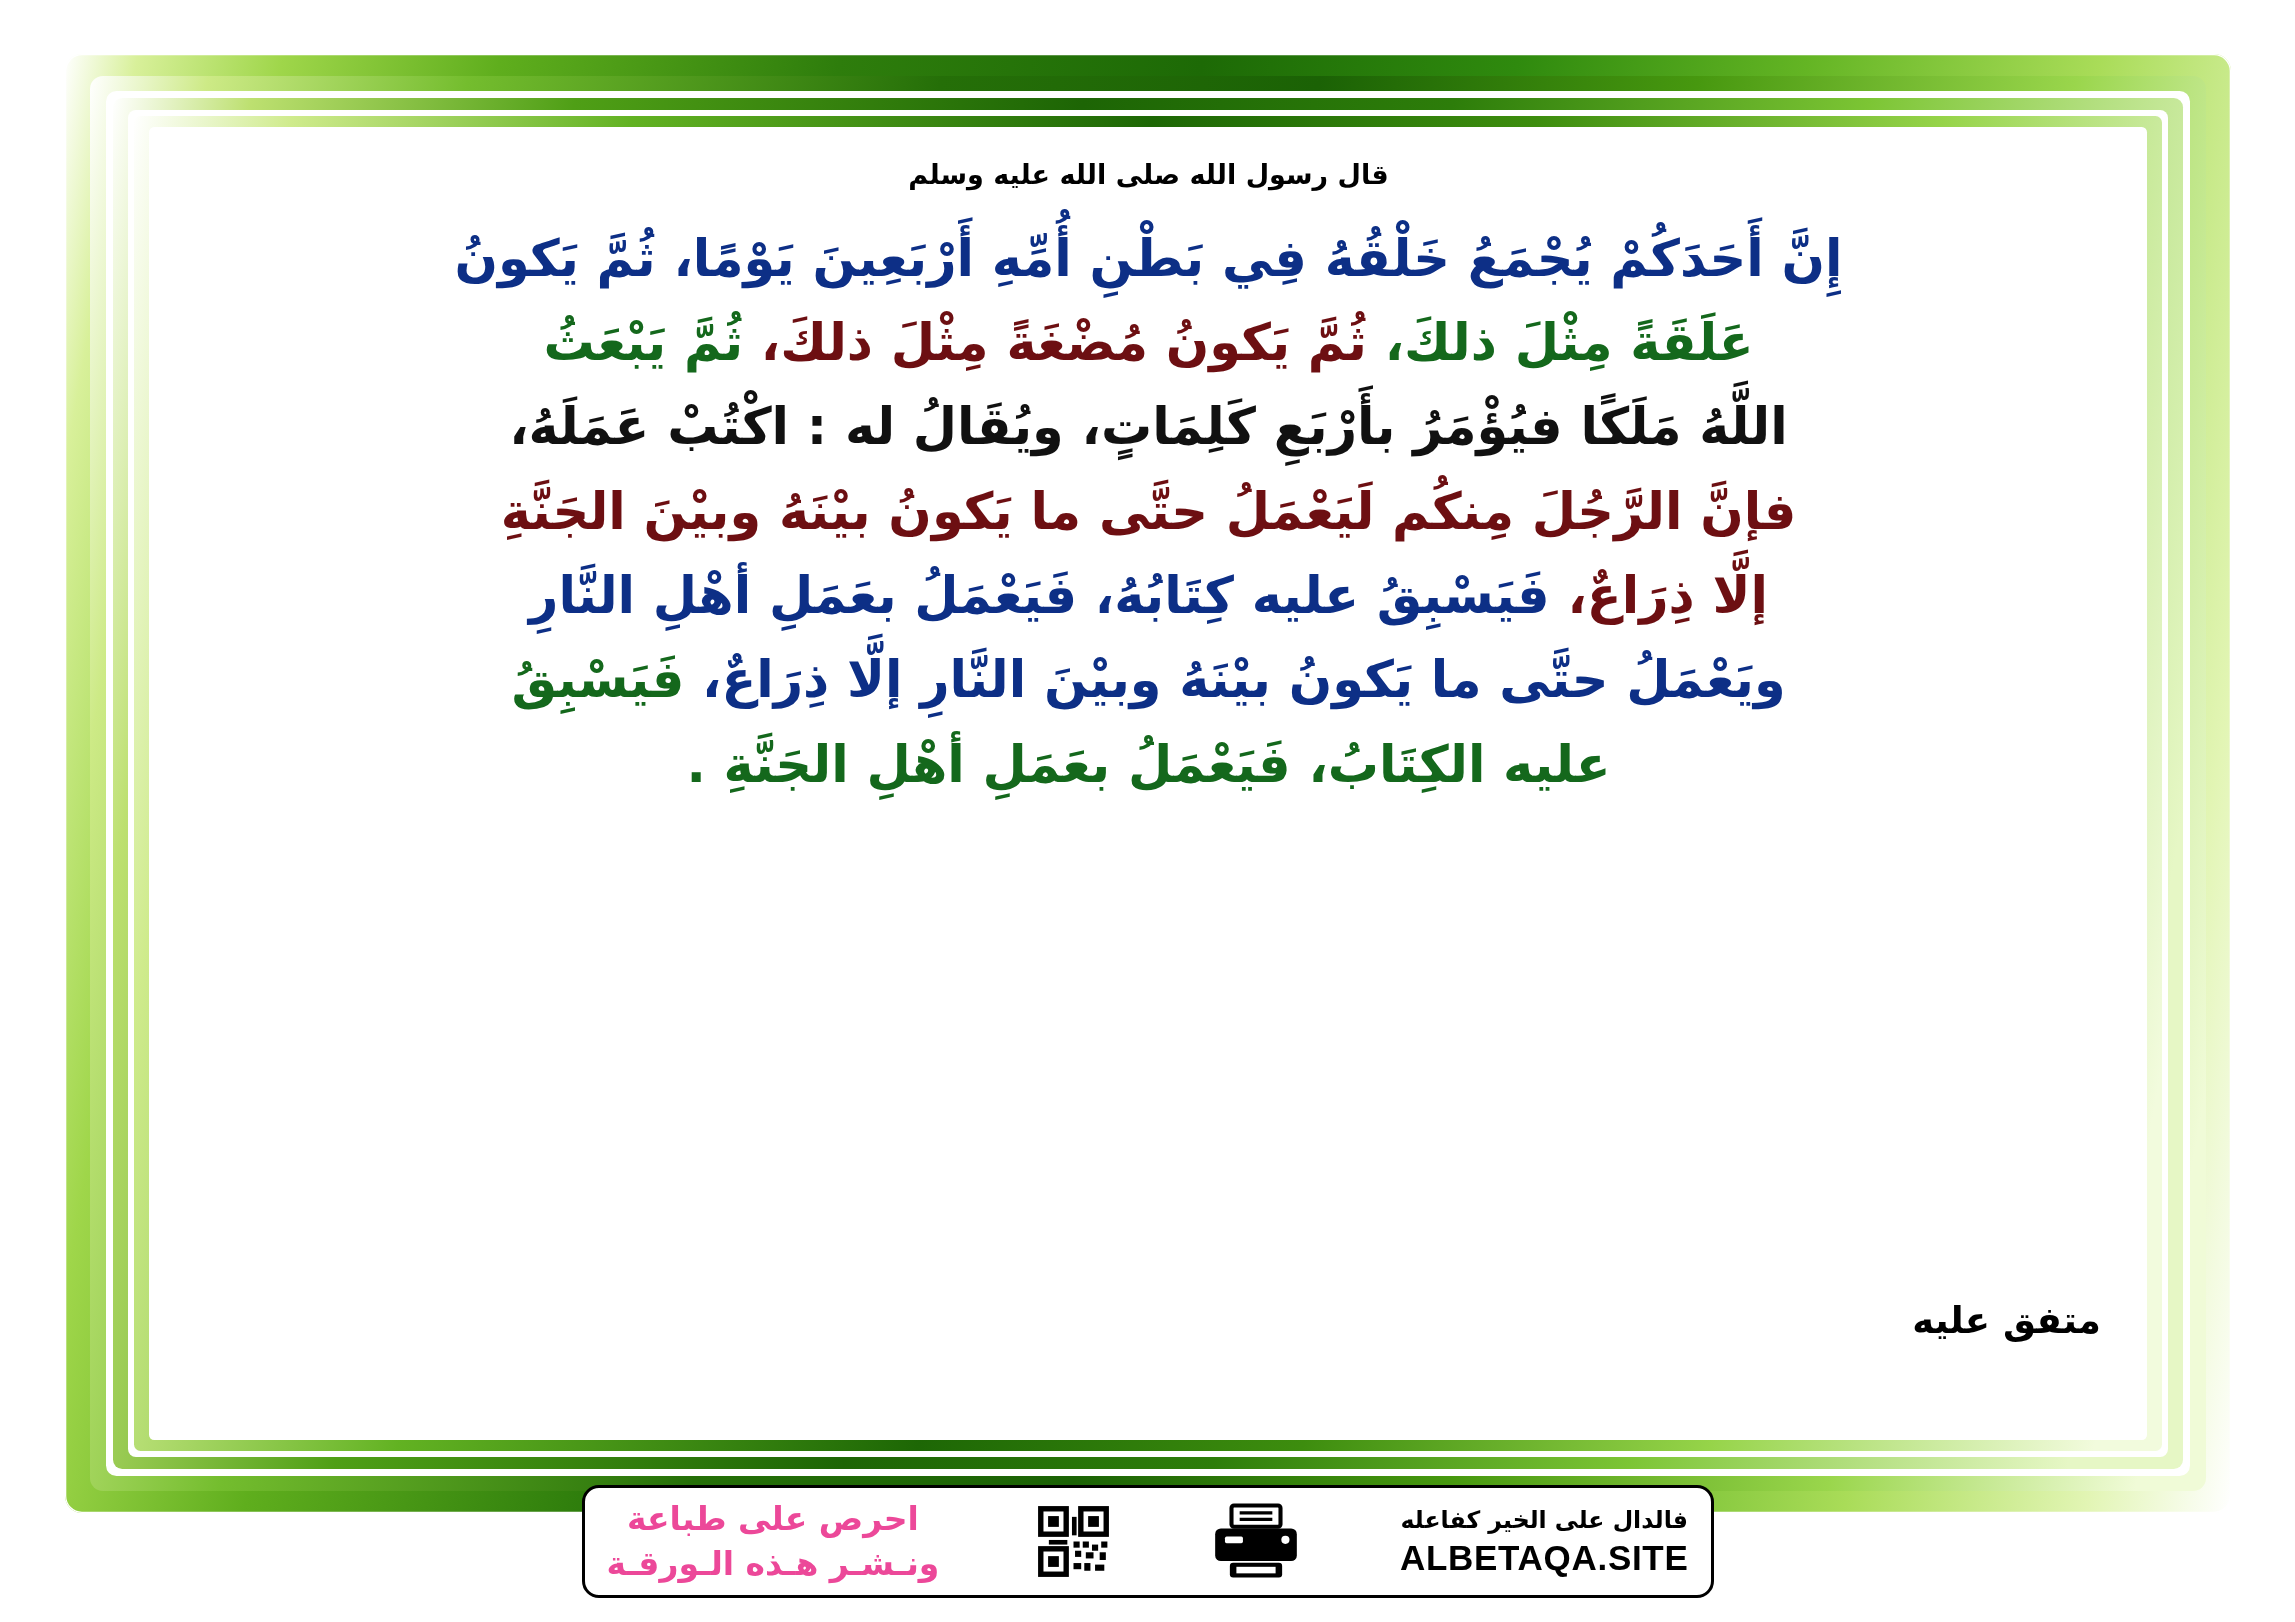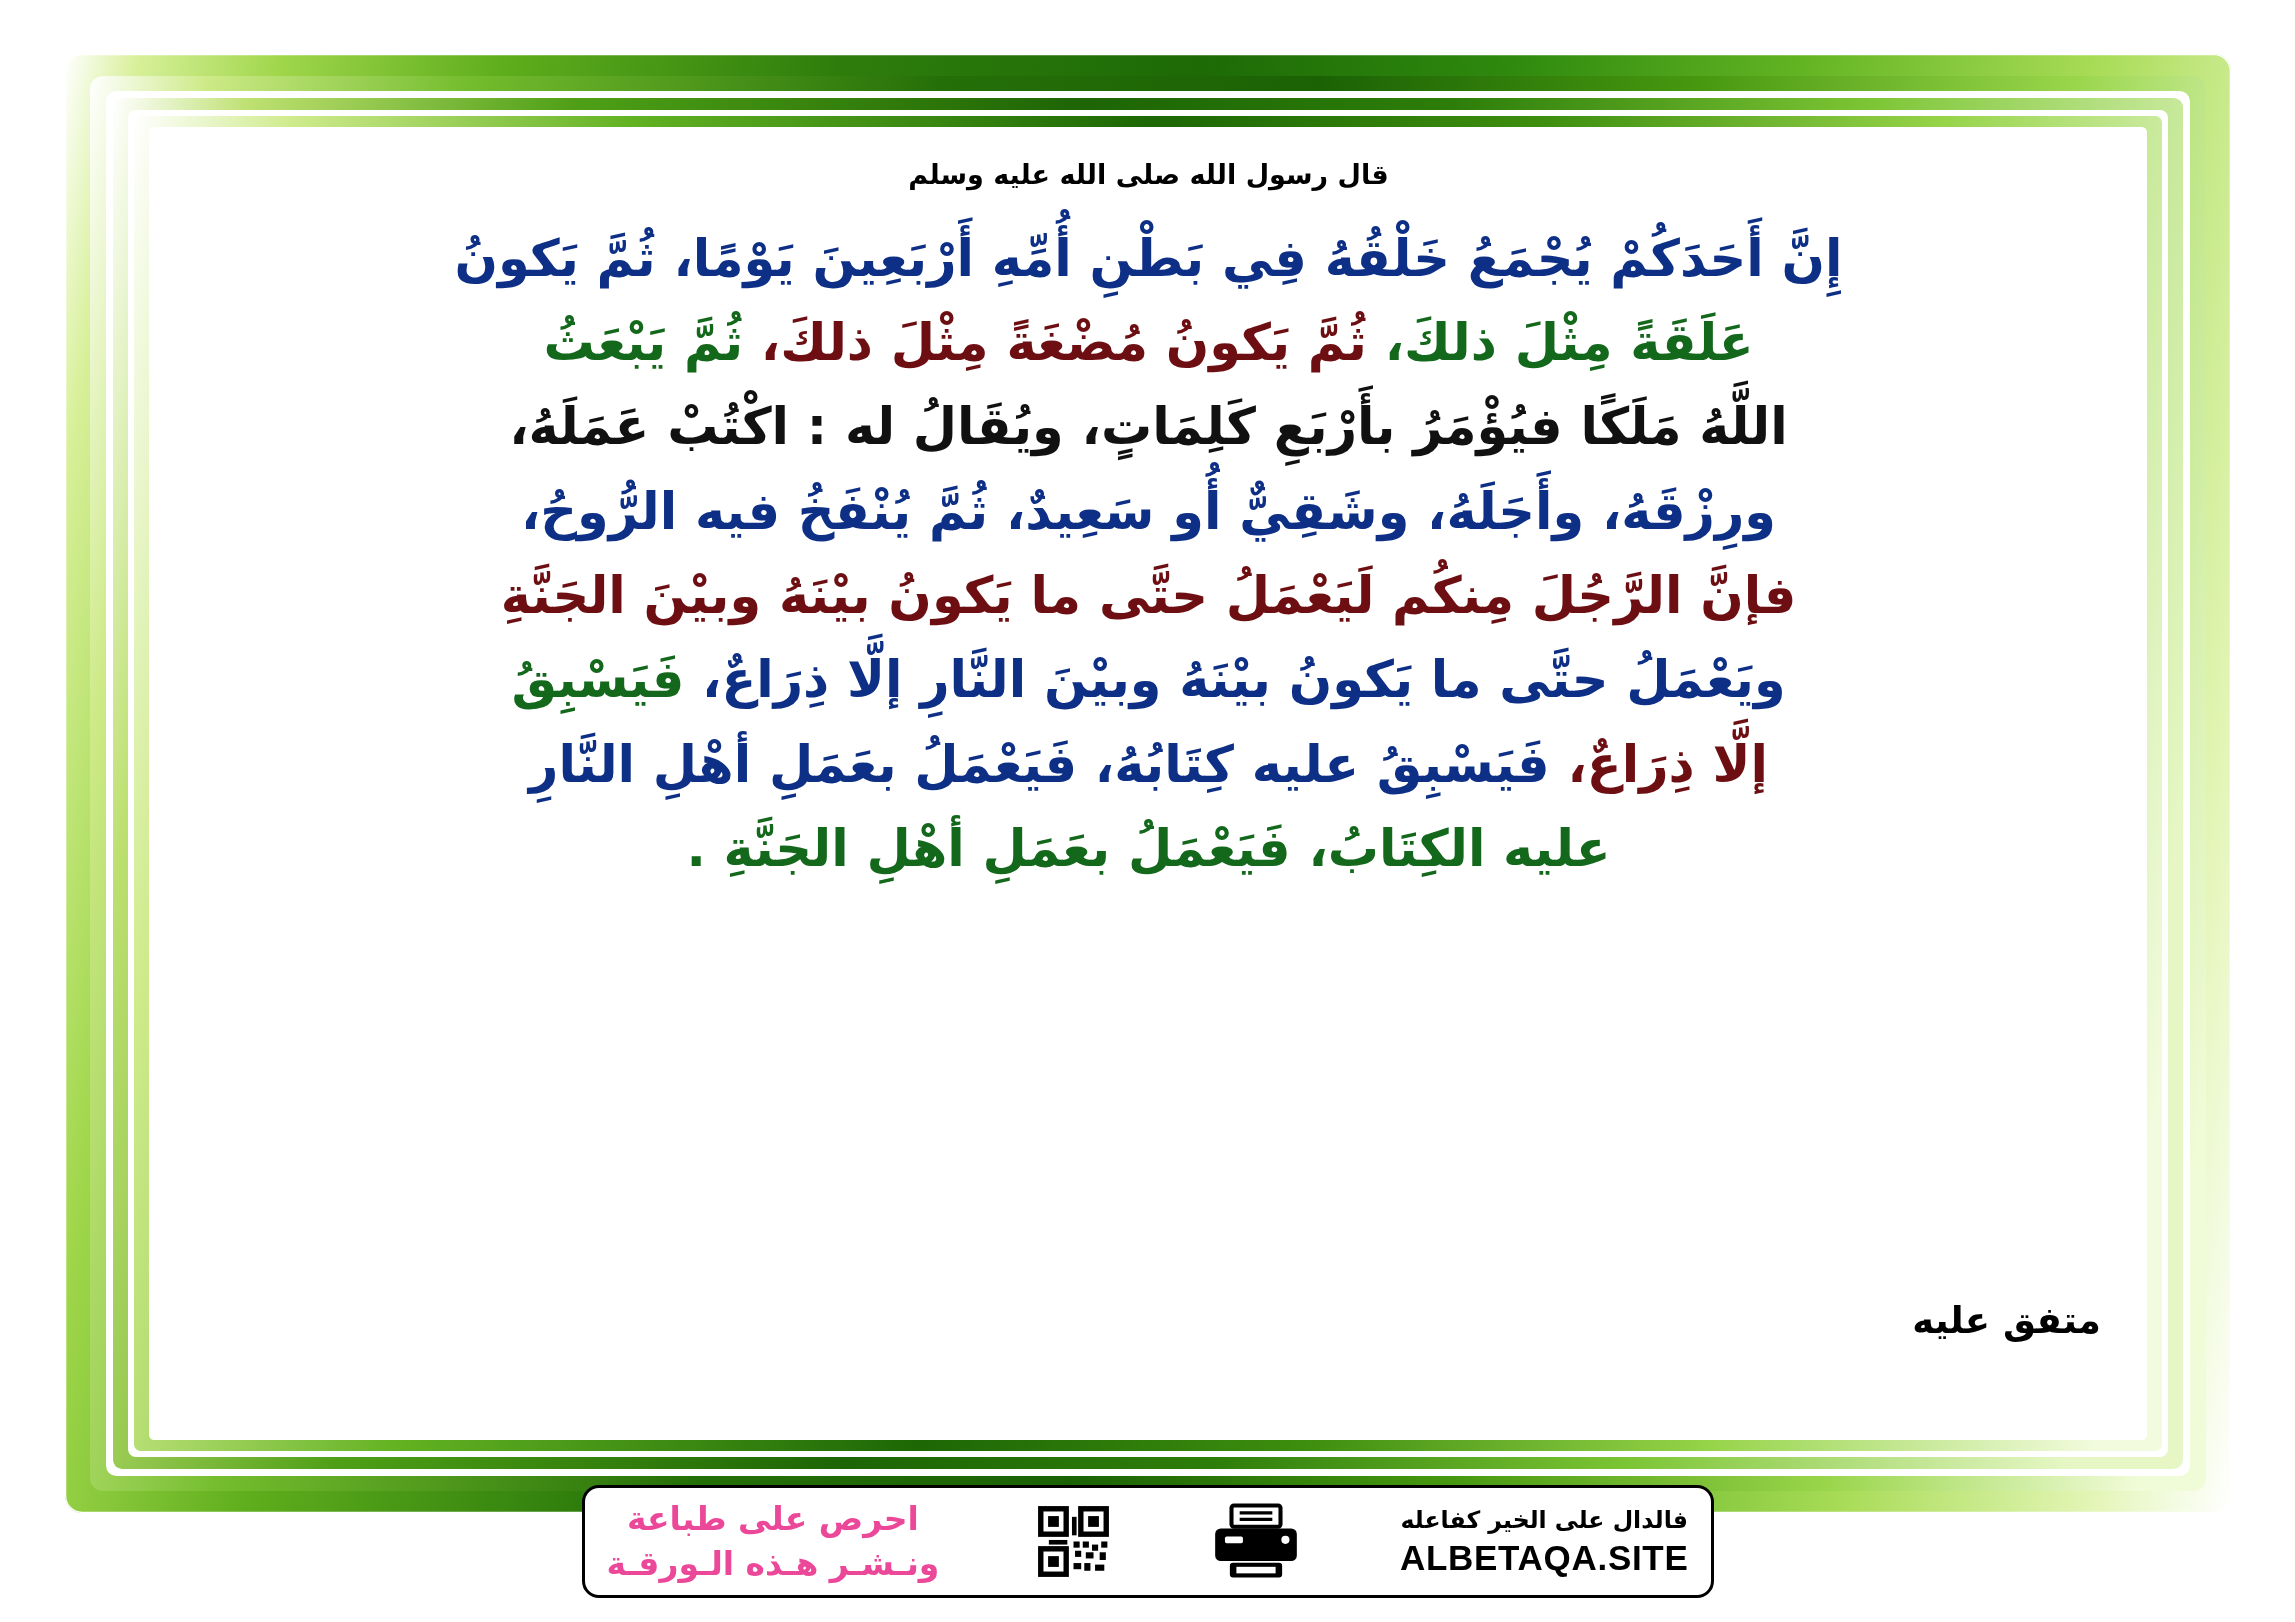--- a/index.html
+++ b/index.html
@@ -238,24 +238,23 @@
   </div>
 
   <div class="content">
 
     <div class="hadith-intro">قال رسول الله صلى الله عليه وسلم</div>
 
     <div class="hadith-body" id="hadith-body">
         <div class="hadith-line"><span class="c-blue">إِنَّ أَحَدَكُمْ يُجْمَعُ خَلْقُهُ فِي بَطْنِ أُمِّهِ أَرْبَعِينَ يَوْمًا، ثُمَّ يَكونُ</span></div>
         <div class="hadith-line"><span class="c-green">عَلَقَةً مِثْلَ ذلكَ، </span><span class="c-maroon">ثُمَّ يَكونُ مُضْغَةً مِثْلَ ذلكَ، </span><span class="c-green">ثُمَّ يَبْعَثُ</span></div>
         <div class="hadith-line"><span class="c-black">اللَّهُ مَلَكًا فيُؤْمَرُ بأَرْبَعِ كَلِمَاتٍ، ويُقَالُ له : اكْتُبْ عَمَلَهُ،</span></div>
-        <div class="hadith-line"><span class="c-blue">ورِزْقَهُ، وأَجَلَهُ، وشَقِيٌّ أُو سَعِيدٌ، ثُمَّ يُنْفَخُ فيه الرُّوحُ،</span></div>
         <div class="hadith-line"><span class="c-maroon">فإنَّ الرَّجُلَ مِنكُم لَيَعْمَلُ حتَّى ما يَكونُ بيْنَهُ وبيْنَ الجَنَّةِ</span></div>
+        <div class="hadith-line"><span class="c-maroon">إلَّا ذِرَاعٌ، </span><span class="c-blue">فَيَسْبِقُ عليه كِتَابُهُ، فَيَعْمَلُ بعَمَلِ أهْلِ النَّارِ</span></div>
         <div class="hadith-line"><span class="c-blue">ويَعْمَلُ حتَّى ما يَكونُ بيْنَهُ وبيْنَ النَّارِ إلَّا ذِرَاعٌ، </span><span class="c-green">فَيَسْبِقُ</span></div>
-        <div class="hadith-line"><span class="c-maroon">إلَّا ذِرَاعٌ، </span><span class="c-blue">فَيَسْبِقُ عليه كِتَابُهُ، فَيَعْمَلُ بعَمَلِ أهْلِ النَّارِ</span></div>
         <div class="hadith-line"><span class="c-green">عليه الكِتَابُ، فَيَعْمَلُ بعَمَلِ أهْلِ الجَنَّةِ .</span></div>
       </div>
 
     <div class="attribution">متفق عليه</div>
   </div>
 
   <div class="footer">
 
     <div class="footer-note">
       <div>احرص على طباعة</div>

